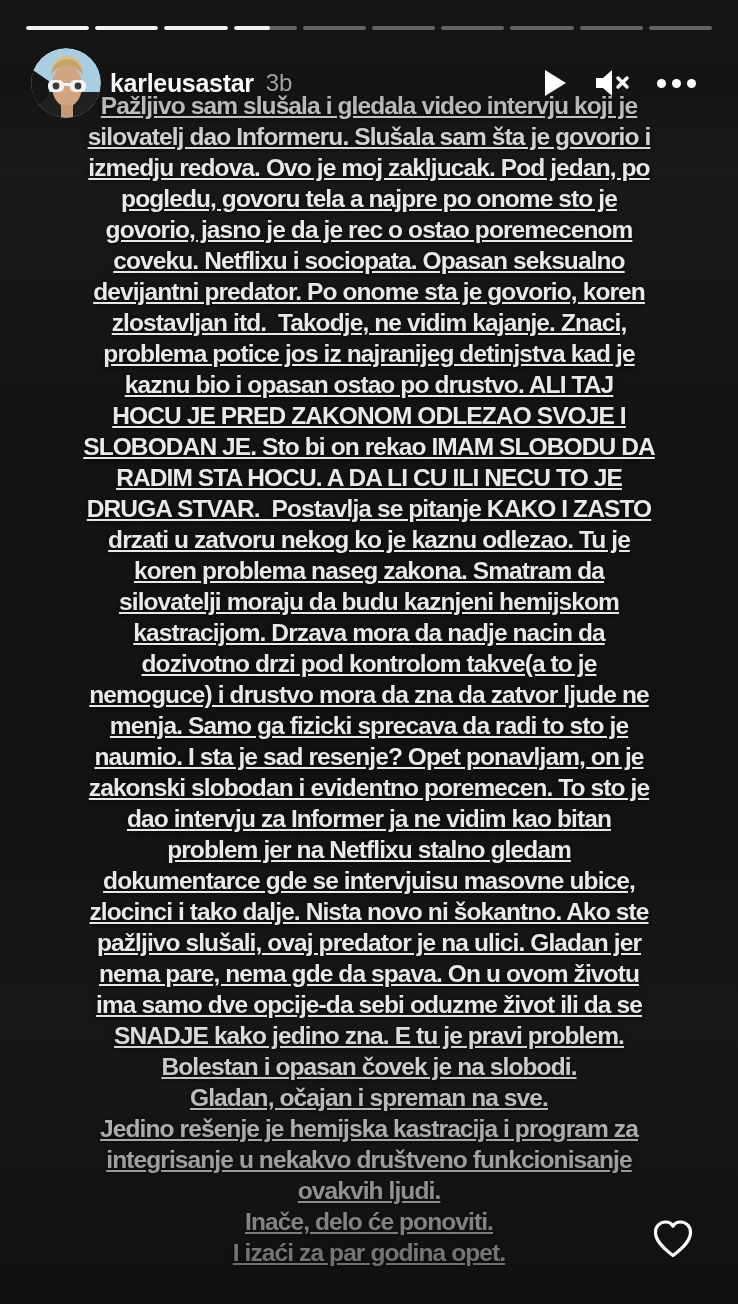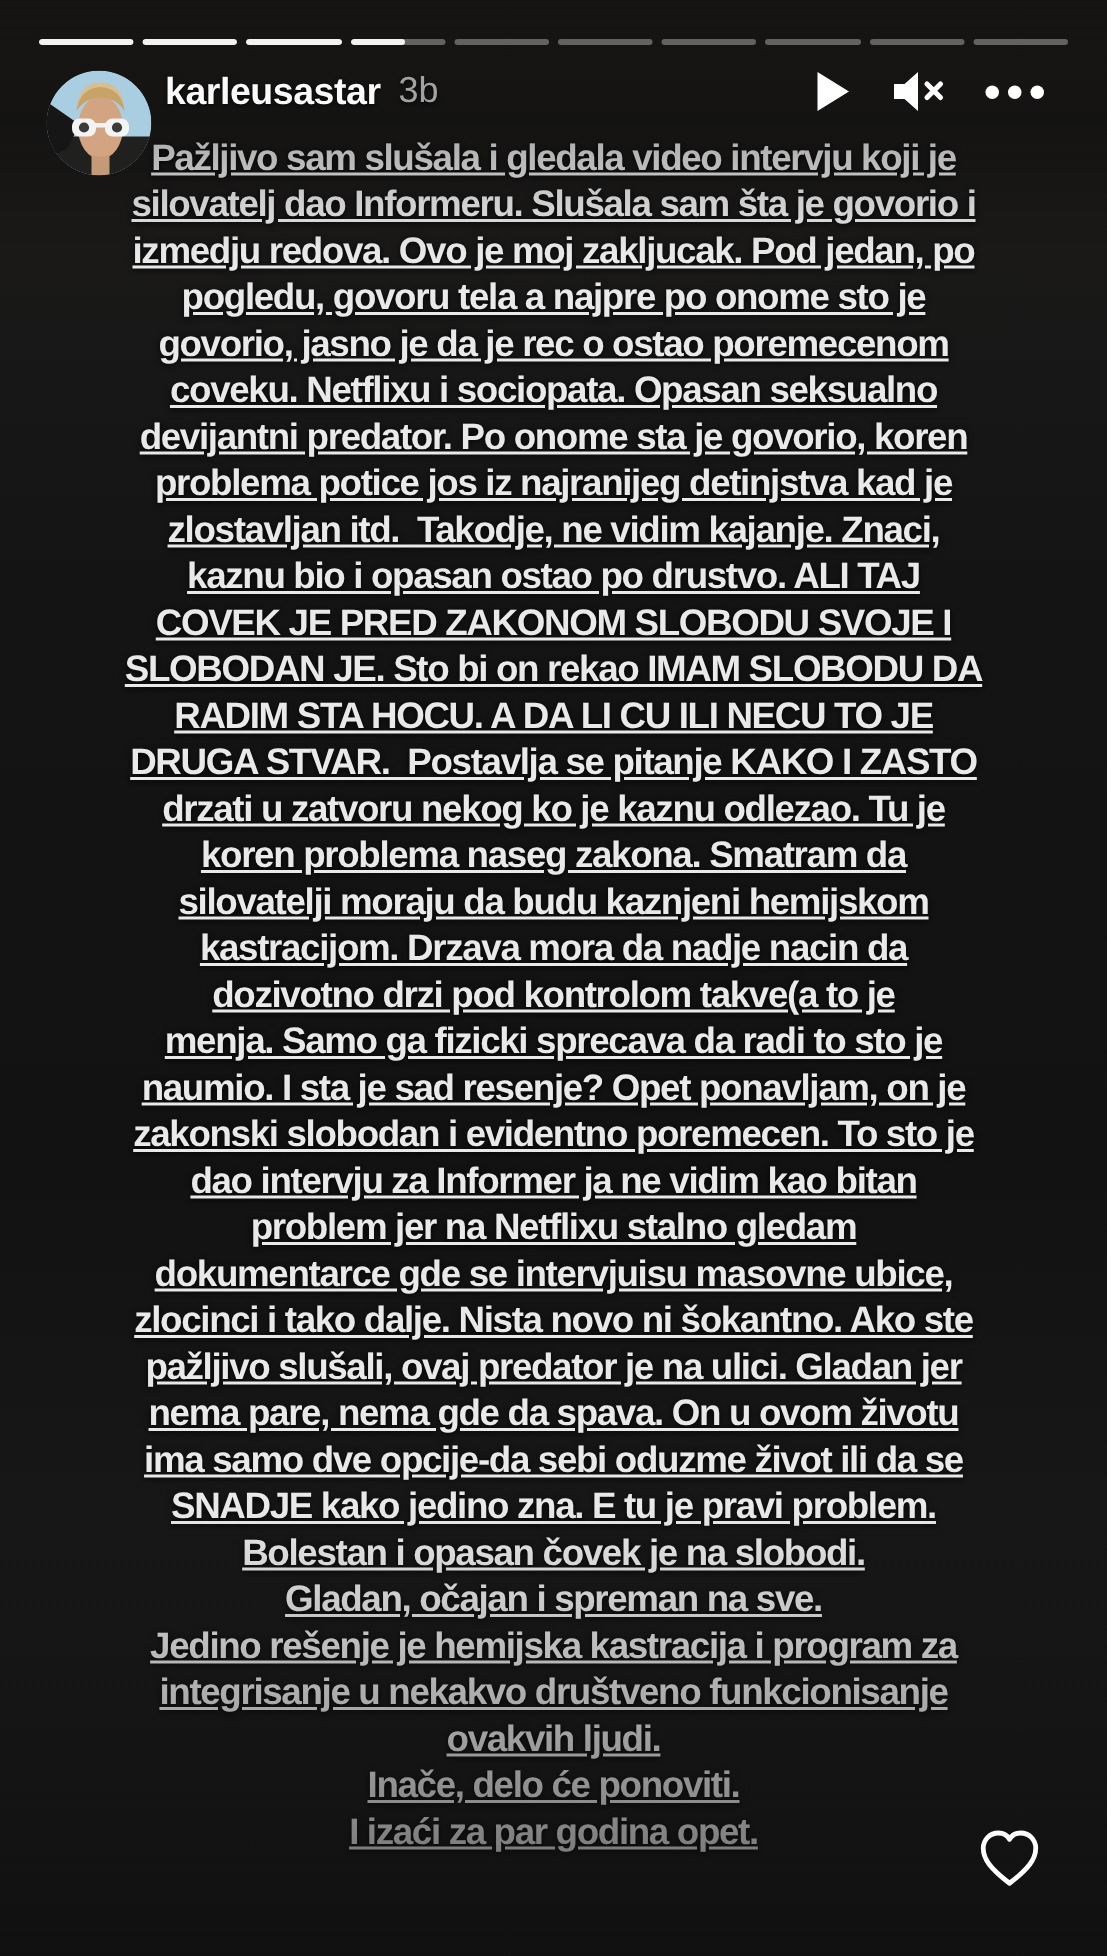--- a/index.html
+++ b/index.html
@@ -15,21 +15,21 @@
   body{font-family:"Liberation Sans","DejaVu Sans",sans-serif;}
   .stage{
     position:relative;width:738px;height:1304px;overflow:hidden;
     background:linear-gradient(180deg,#2a2725 0%,#1c1b1a 6%,#141414 30%,#121212 60%,#1a1a1a 88%,#1e1e1e 100%);
   }
   
   .progress-bar{position:absolute;top:26px;left:26px;right:26px;height:4px;display:flex;gap:6px;z-index:6;}
   .seg{flex:1;height:4px;border-radius:2px;background:var(--progress-inactive);overflow:hidden;}
   .seg-fill{display:block;height:100%;background:var(--progress-active);border-radius:2px;}
   
-  .header{position:absolute;top:47px;left:31px;right:42px;height:72px;display:flex;align-items:flex-start;z-index:6;}
+  .header{position:absolute;top:47px;left:31px;right:42px;height:72px;display:flex;align-items:center;z-index:6;}
   .avatar{width:70px;height:70px;border-radius:50%;overflow:hidden;flex:0 0 auto;}
   .username{margin-left:9px;font-size:25px;font-weight:700;color:#fafafa;letter-spacing:-.3px;text-shadow:0 1px 3px rgba(0,0,0,.7);}
   .timestamp{margin-left:12px;font-size:24px;font-weight:400;color:var(--text-muted);text-shadow:0 1px 3px rgba(0,0,0,.7);}
   .header-spacer{flex:1;}
   .header-icons{display:flex;align-items:center;gap:27px;}
   .hicon{display:block;}
   .dots{display:flex;gap:6px;align-items:center;padding:6px 0;}
   .dot{width:9px;height:9px;border-radius:50%;background:var(--icon);}
   
   .story-text{position:absolute;top:90px;left:0;right:0;z-index:2;text-align:center;}
@@ -129,32 +129,33 @@
   </div>
 
   <div class="story-text">
       <div class="line">Pažljivo sam slušala i gledala video intervju koji je</div>
       <div class="line">silovatelj dao Informeru. Slušala sam šta je govorio i</div>
       <div class="line">izmedju redova. Ovo je moj zakljucak. Pod jedan, po</div>
       <div class="line">pogledu, govoru tela a najpre po onome sto je</div>
       <div class="line">govorio, jasno je da je rec o ostao poremecenom</div>
       <div class="line">coveku. Netflixu i sociopata. Opasan seksualno</div>
       <div class="line">devijantni predator. Po onome sta je govorio, koren</div>
+      <div class="line">zlostavljan itd.  Takodje, ne vidim kajanje. Znaci,</div>
       <div class="line">problema potice jos iz najranijeg detinjstva kad je</div>
-      <div class="line">zlostavljan itd.  Takodje, ne vidim kajanje. Znaci,</div>
       <div class="line">kaznu bio i opasan ostao po drustvo. ALI TAJ</div>
-      <div class="line">COVEK JE PRED ZAKONOM SLOBODU SVOJE I</div>
+      <div class="line">HOCU JE PRED ZAKONOM ODLEZAO SVOJE I</div>
       <div class="line">SLOBODAN JE. Sto bi on rekao IMAM SLOBODU DA</div>
       <div class="line">RADIM STA HOCU. A DA LI CU ILI NECU TO JE</div>
       <div class="line">DRUGA STVAR.  Postavlja se pitanje KAKO I ZASTO</div>
       <div class="line">drzati u zatvoru nekog ko je kaznu odlezao. Tu je</div>
       <div class="line">koren problema naseg zakona. Smatram da</div>
       <div class="line">silovatelji moraju da budu kaznjeni hemijskom</div>
       <div class="line">kastracijom. Drzava mora da nadje nacin da</div>
       <div class="line">dozivotno drzi pod kontrolom takve(a to je</div>
+      <div class="line">nemoguce) i drustvo mora da zna da zatvor ljude ne</div>
       <div class="line">menja. Samo ga fizicki sprecava da radi to sto je</div>
       <div class="line">naumio. I sta je sad resenje? Opet ponavljam, on je</div>
       <div class="line">zakonski slobodan i evidentno poremecen. To sto je</div>
       <div class="line">dao intervju za Informer ja ne vidim kao bitan</div>
       <div class="line">problem jer na Netflixu stalno gledam</div>
       <div class="line">dokumentarce gde se intervjuisu masovne ubice,</div>
       <div class="line">zlocinci i tako dalje. Nista novo ni šokantno. Ako ste</div>
       <div class="line">pažljivo slušali, ovaj predator je na ulici. Gladan jer</div>
       <div class="line">nema pare, nema gde da spava. On u ovom životu</div>
       <div class="line">ima samo dve opcije-da sebi oduzme život ili da se</div>

